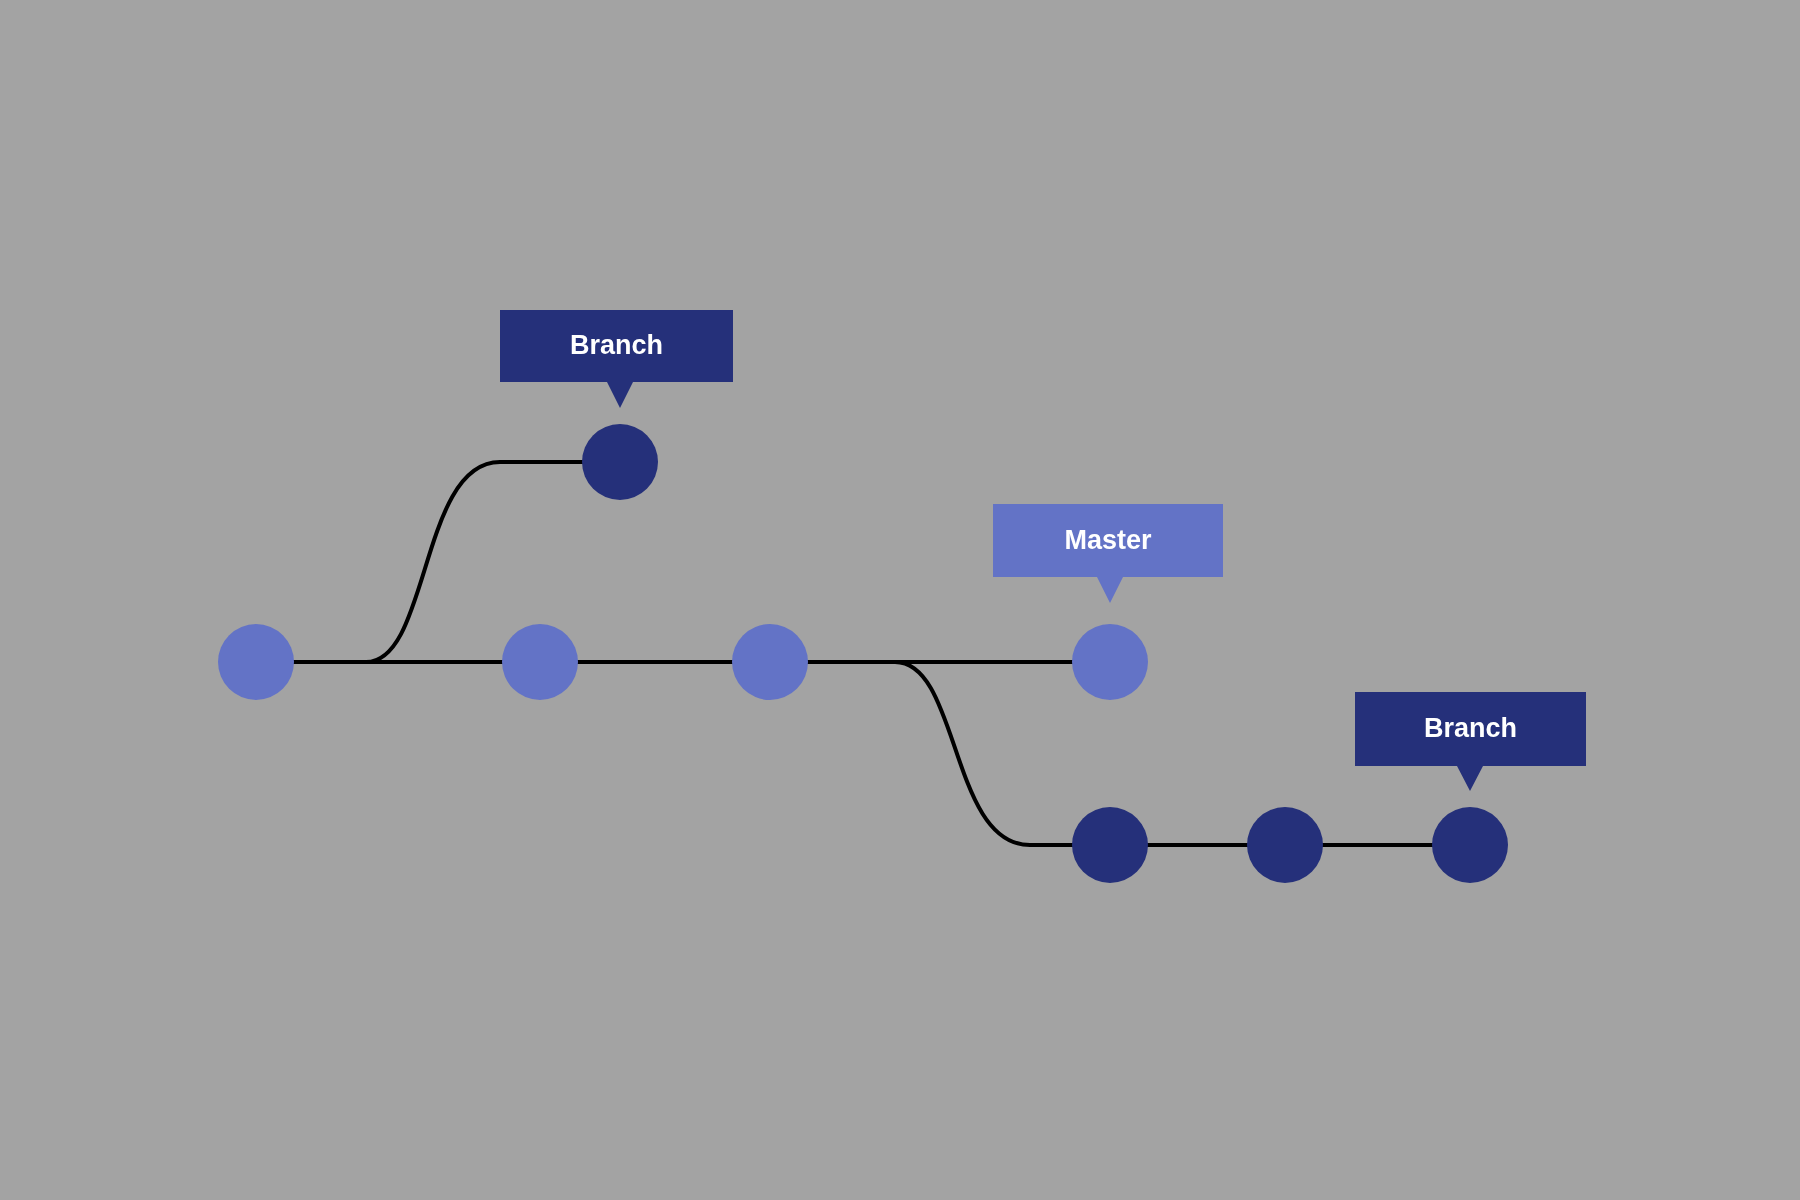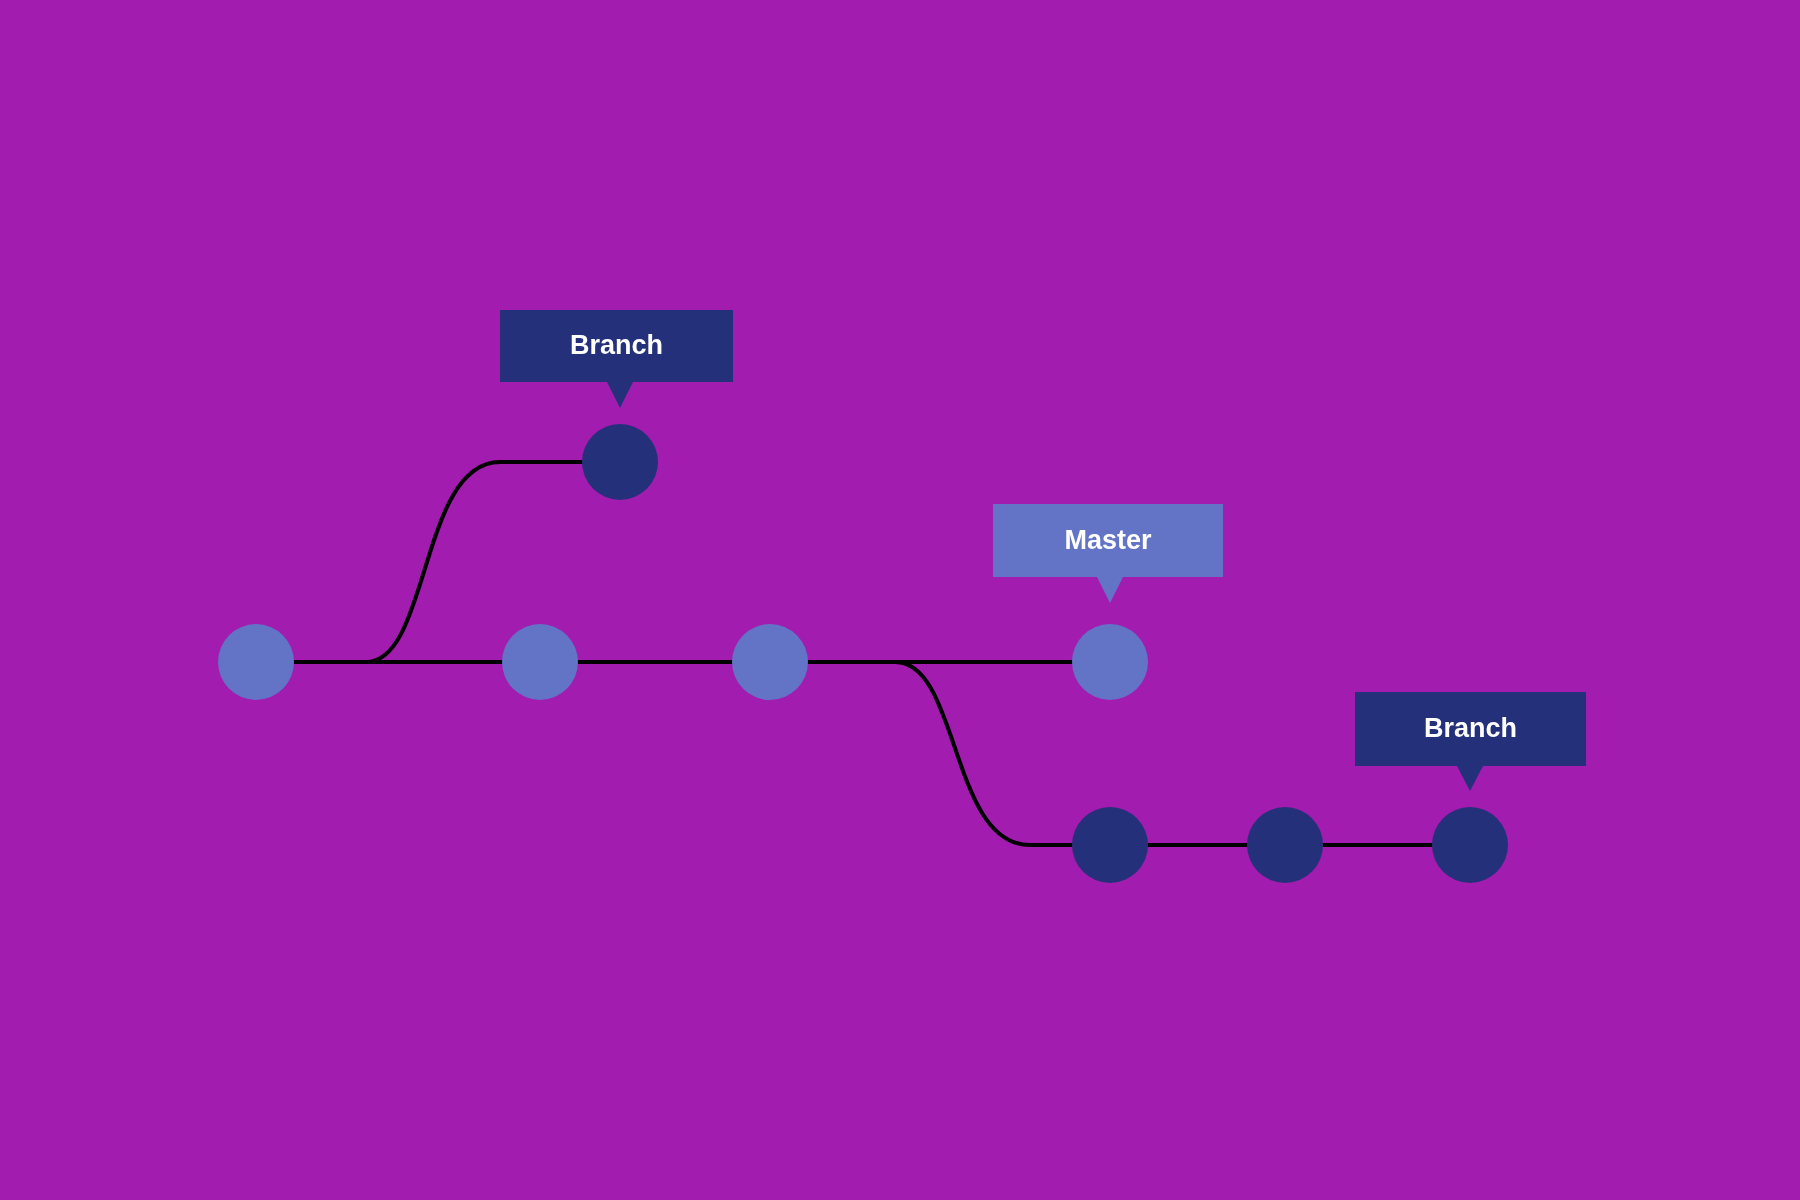--- a/index.html
+++ b/index.html
@@ -11,21 +11,21 @@
   body {
     width: 1800px;
     height: 1200px;
     font-family: "Liberation Sans", sans-serif;
     overflow: hidden;
   }
   #diagram-root {
     position: relative;
     width: 1800px;
     height: 1200px;
-    background: #a21caf;
+    background: #a3a3a3;
   }
   #diagram-svg {
     position: absolute;
     top: 0;
     left: 0;
     width: 1800px;
     height: 1200px;
     display: block;
   }
   .label-text {

